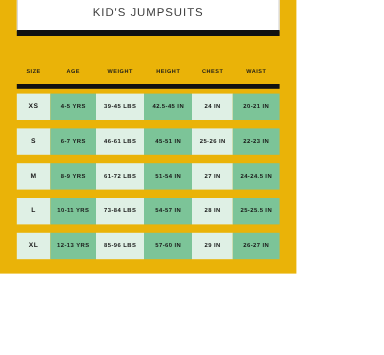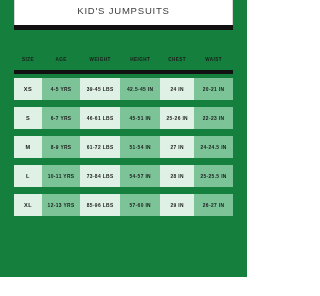--- a/index.html
+++ b/index.html
@@ -12,22 +12,22 @@
     height: 296px;
     overflow: hidden;
     font-family: "Liberation Sans", sans-serif;
     color: #1c1c1c;
     -webkit-font-smoothing: antialiased;
   }
 
   .page {
     position: relative;
     width: 247px;
-    height: 277px;
-    background: #15803d;
+    height: 228px;
+    background: #eab308;
     box-sizing: border-box;
   }
 
   
   .title-card {
     position: absolute;
     left: 14px;
     top: -10px;
     width: 219px;
     height: 36px;

